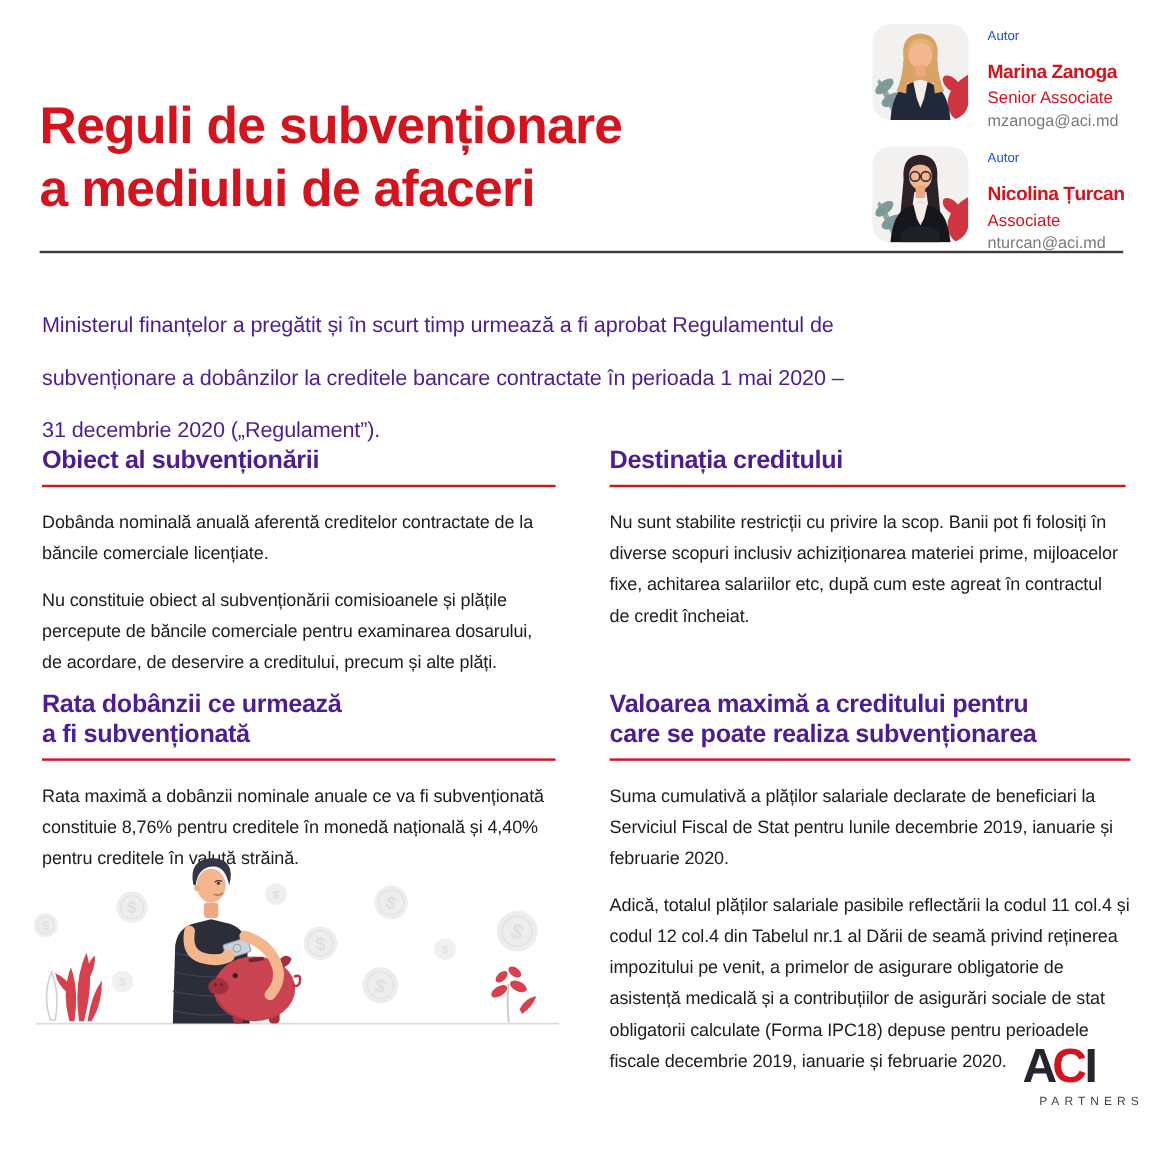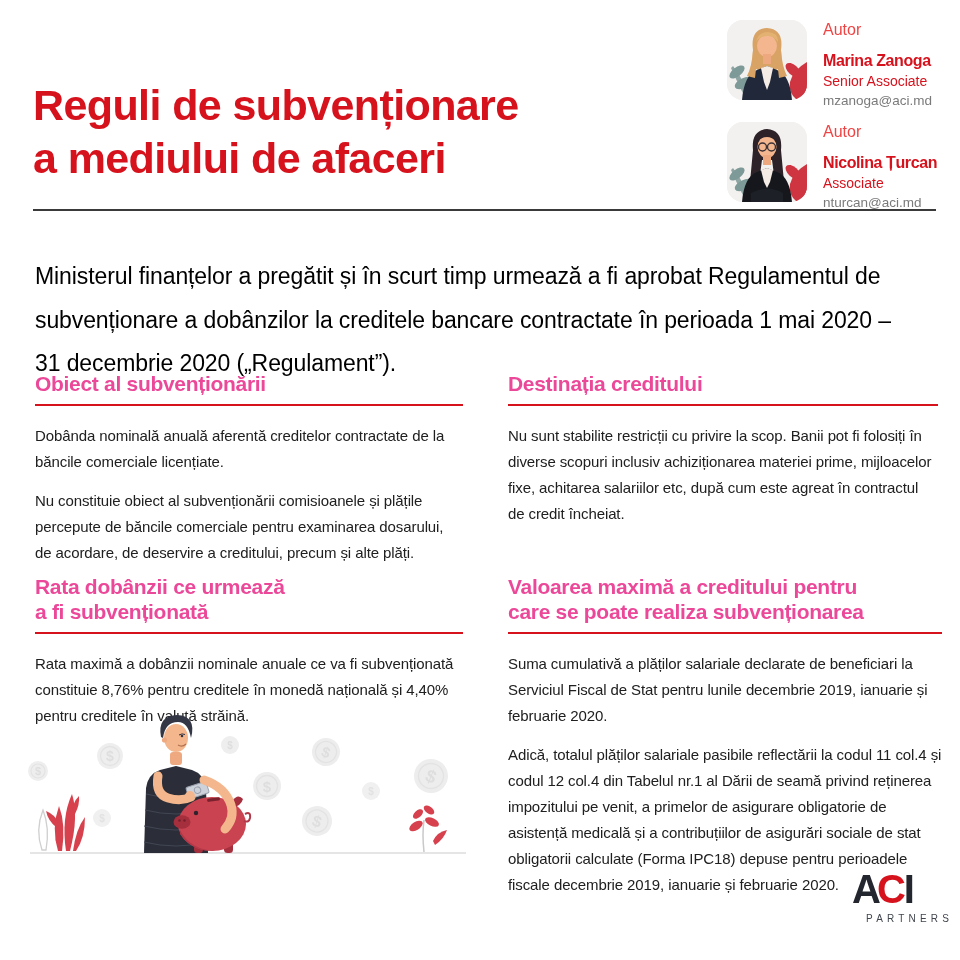--- a/index.html
+++ b/index.html
@@ -17,42 +17,42 @@
     color:#d6121d;letter-spacing:-0.6px;white-space:pre-line;
   }
   .authors{left:727px;top:20px;width:233px;}
   .author-card{display:flex;margin-bottom:13px;}
   .avatar{
     width:80px;height:80px;border-radius:16px;overflow:hidden;flex:0 0 80px;
     background:#f3f1ef;
   }
   .avatar svg{display:block;}
   .author-info{margin-left:16px;padding-top:2px;width:135px;}
-  .author-label{font-size:16px;color:#ef4444;line-height:16px;}
+  .author-label{font-size:11px;color:#1d4ed8;line-height:16px;}
   .author-name{font-size:16px;font-weight:700;color:#d6121d;letter-spacing:-0.4px;line-height:20px;margin-top:13px;}
   .author-role{font-size:14px;color:#d6121d;line-height:17px;margin-top:2px;}
   .author-email{font-size:13.5px;color:#7a7a7a;line-height:16px;margin-top:3px;}
 
   .divider{left:33px;top:209px;width:903px;height:2px;background:#3a3a3a;}
 
   .intro{
     left:35px;top:232px;width:910px;
-    font-size:23px;line-height:43.5px;color:#000000;
+    font-size:18px;line-height:43.5px;color:#4c1d95;
     letter-spacing:-0.1px;white-space:pre-line;
   }
 
   
   .section{position:absolute;}
   .sec-1{left:35px;top:371px;width:428px;}
   .sec-2{left:508px;top:371px;width:430px;}
   .sec-3{left:35px;top:574px;width:428px;}
   .sec-4{left:508px;top:574px;width:434px;}
   .section h2{
     margin:0;font-size:21px;line-height:25px;font-weight:700;
-    color:#ec4899;letter-spacing:-0.3px;white-space:pre-line;
+    color:#4c1d95;letter-spacing:-0.3px;white-space:pre-line;
   }
   .rule{height:2px;background:#d6121d;margin-top:8px;margin-bottom:17px;}
   .sec-body p{margin:0 0 13px 0;font-size:15px;line-height:26px;color:#202020;letter-spacing:-0.1px;}
   .sec-body .b{font-weight:400;}
 
   
   .illustration{left:28px;top:710px;width:440px;height:150px;}
 
   
   .logo{left:852px;top:868px;width:90px;text-align:left;}

